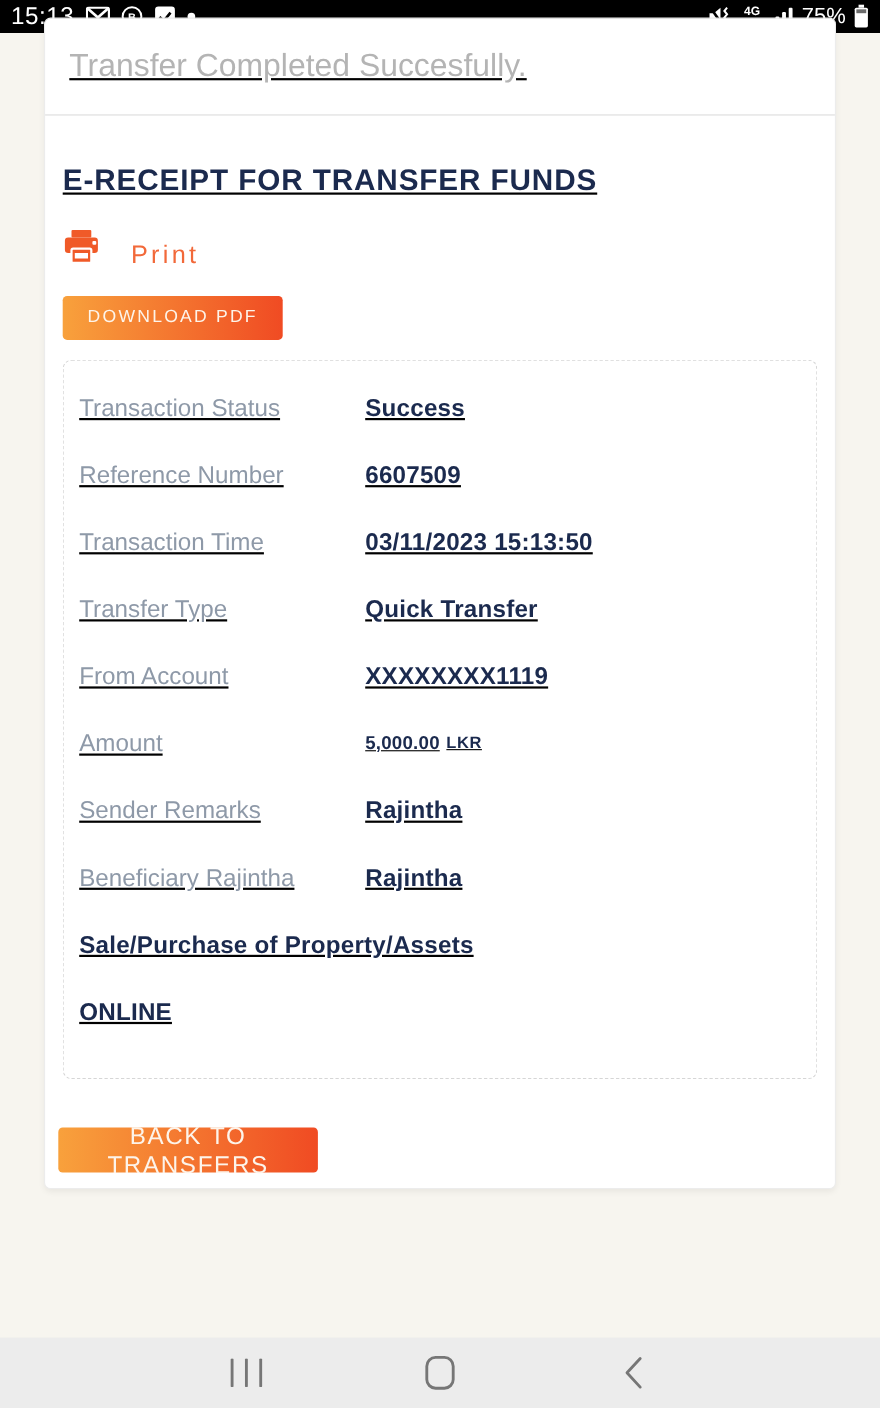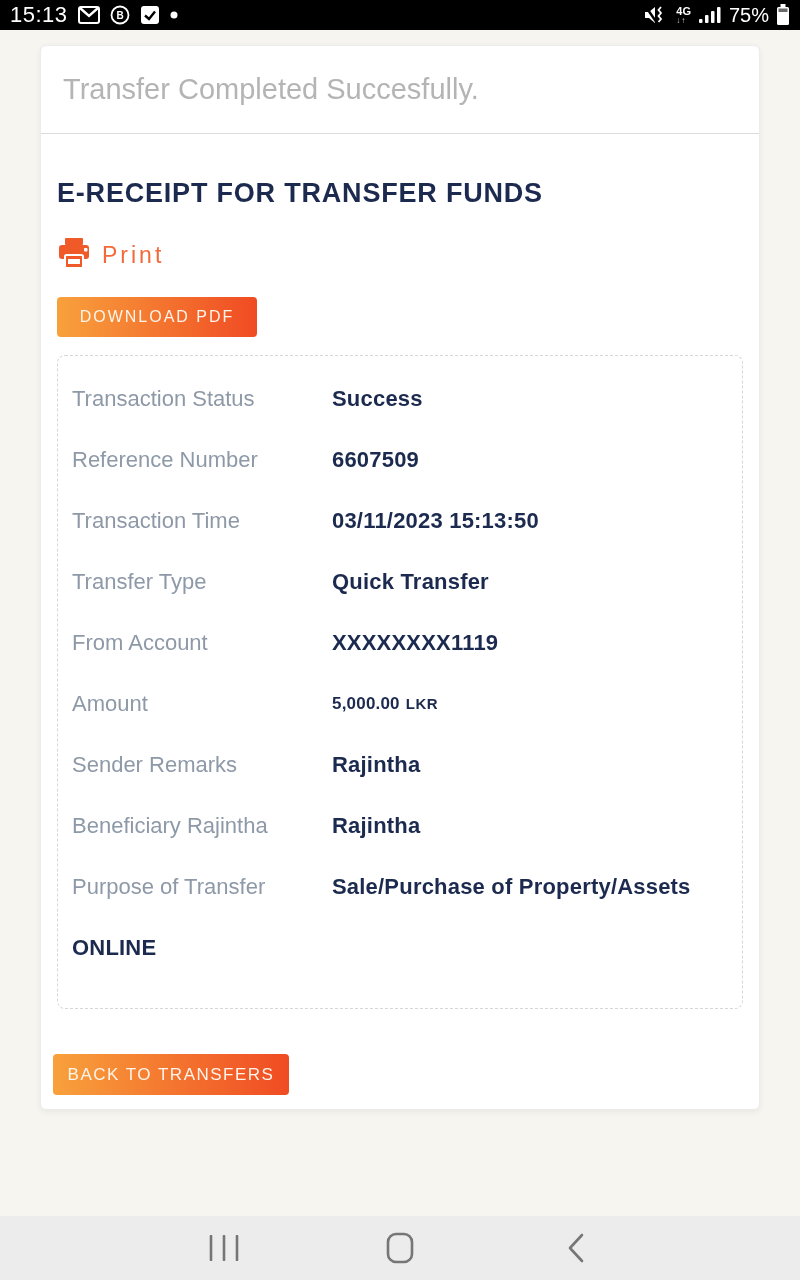--- a/index.html
+++ b/index.html
@@ -24,25 +24,26 @@
   .sb-time { font-size: 22px; letter-spacing: 0.5px; text-align: center; }
   .sb-right { margin-left: auto; display: flex; align-items: center; gap: 7px; }
   .sb-pct { font-size: 20px; }
   .sb-net-wrap { display: flex; flex-direction: column; line-height: 1; }
   .sb-net { font-size: 11px; font-weight: bold; }
   .sb-arrows { font-size: 8px; letter-spacing: 1px; color: #cfcfcf; }
   .sb-icon svg { display: block; }
 
   
   .card {
-    position: absolute; left: 40px; top: 45px; width: 720px; height: 1065px;
+    position: absolute; left: 40px; top: 16px; width: 720px; height: 1065px;
     background: #ffffff;
     border: 1px solid #ececec;
     border-radius: 6px;
     box-shadow: 0 2px 6px rgba(0,0,0,0.06);
+    text-decoration: underline;
   }
   .toast {
     height: 88px;
     border-bottom: 1px solid #dcdcdc;
     display: flex; align-items: center;
     padding: 0 22px;
   }
   .toast-text {
     color: #b4b4b4;
     font-size: 29px;
@@ -53,21 +54,21 @@
   .receipt-title {
     color: #1b2a4e;
     font-size: 27px;
     font-weight: bold;
     letter-spacing: 0.8px;
     margin-top: 26px;
   }
 
   .print-row {
     margin-top: 28px;
-    display: inline-flex; align-items: center; gap: 11px;
+    display: inline-flex; align-items: flex-end; gap: 28px;
     cursor: pointer;
   }
   .print-label {
     color: #f2693a;
     font-size: 23px;
     letter-spacing: 3px;
   }
 
   .btn {
     display: inline-flex; align-items: center; justify-content: center;
@@ -79,21 +80,21 @@
     cursor: pointer;
   }
   .btn-download {
     margin-top: 24px;
     width: 200px; height: 40px;
     font-size: 16px;
   }
   .btn-back {
     position: absolute; left: 12px; bottom: 14px;
     width: 236px; height: 41px;
-    font-size: 17px;
+    font-size: 22px;
     letter-spacing: 1.5px;
   }
 
   .receipt-box {
     margin-top: 18px;
     border: 1px dashed #d6d6d6;
     border-radius: 8px;
     padding: 12px 14px 30px 14px;
   }
   .r-row { display: flex; align-items: center; height: 61px; }
@@ -241,21 +242,20 @@
       </div>
       <div class="r-row">
         <span class="r-label">Sender Remarks</span>
         <span class="r-value">Rajintha</span>
       </div>
       <div class="r-row">
         <span class="r-label">Beneficiary Rajintha</span>
         <span class="r-value">Rajintha</span>
       </div>
       <div class="r-row">
-        <span class="r-label">Purpose of Transfer</span>
         <span class="r-value">Sale/Purchase of Property/Assets</span>
       </div>
       <div class="r-row">
         <span class="r-value">ONLINE</span>
       </div>
     </div>
   </div>
 
   <button class="btn btn-back">BACK TO TRANSFERS</button>
 </div>

